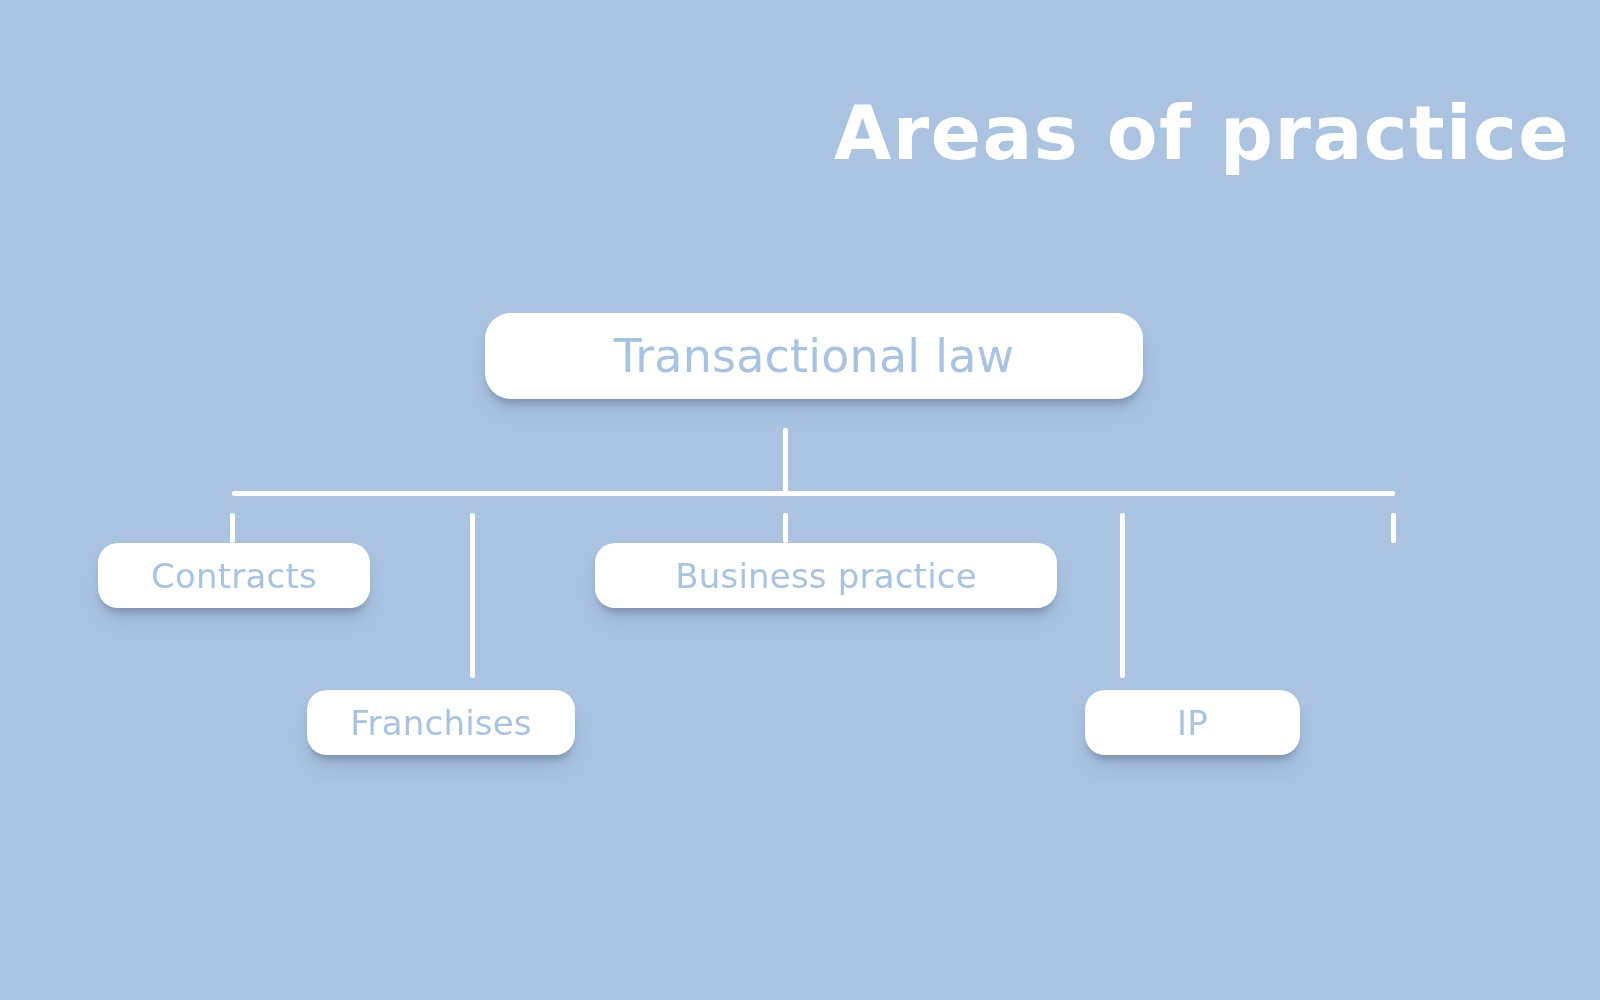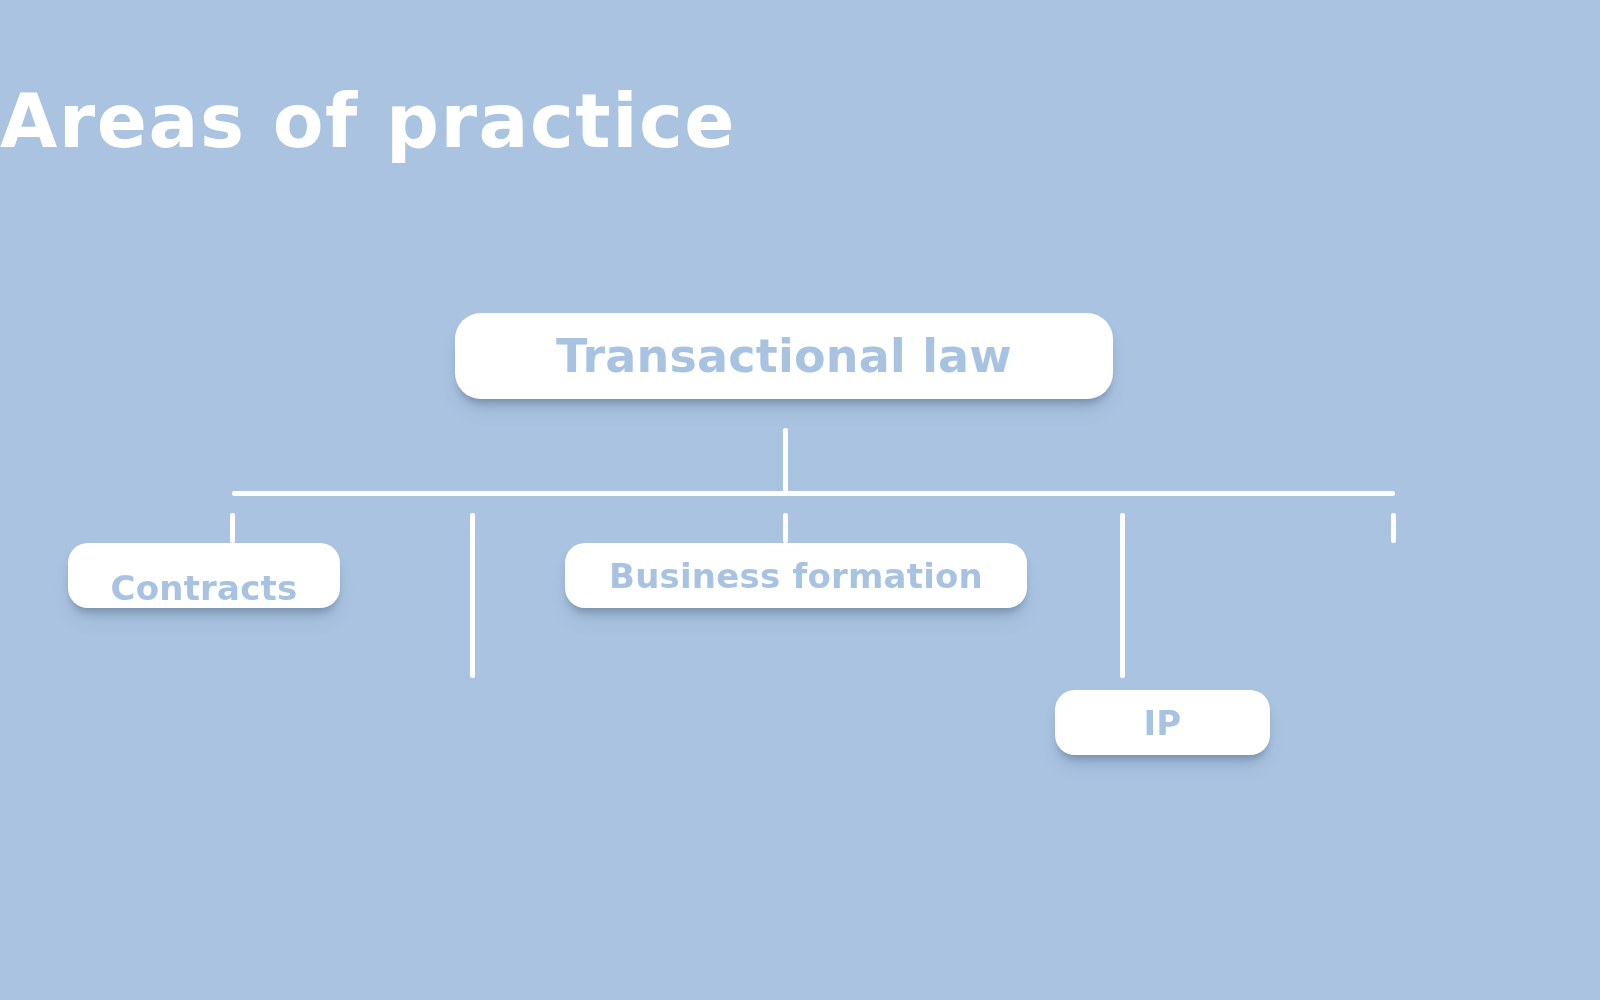--- a/index.html
+++ b/index.html
@@ -18,23 +18,23 @@
     width: 1600px;
     height: 1000px;
     background: #a9c3e1;
     overflow: hidden;
   }
 
   
   #page-title {
     position: absolute;
     left: 0;
-    top: 84px;
+    top: 96px;
     width: 1570px;
-    text-align: left;
+    text-align: right;
     font-family: "DejaVu Sans", sans-serif;
     font-size: 74px;
     font-weight: bold;
     letter-spacing: 1.5px;
     color: #ffffff;
     line-height: 1;
     white-space: nowrap;
   }
 
   
@@ -50,24 +50,25 @@
   .node {
     position: absolute;
     box-sizing: border-box;
     background: #ffffff;
     border-radius: 22px;
     display: flex;
     align-items: center;
     justify-content: center;
     color: #a8c3e2;
     font-family: "DejaVu Sans", "Liberation Sans", sans-serif;
-    font-weight: 700;
+    font-weight: 400;
     white-space: nowrap;
     box-shadow: 0 7px 7px -3px rgba(94, 116, 143, 0.50),
                 0 14px 18px -6px rgba(94, 116, 143, 0.26);
+    margin-left: 30px;
   }
 
   .node-root {
     left: 455px;
     top: 313px;
     width: 658px;
     height: 86px;
     border-radius: 26px;
     font-size: 46px;
     letter-spacing: 0.2px;
@@ -77,21 +78,20 @@
     height: 65px;
     font-size: 34px;
     border-radius: 20px;
     letter-spacing: 0.2px;
   }
 
   .node-contracts {
     left: 68px;
     top: 543px;
     width: 272px;
-    align-items: flex-end;
   }
   .node-franchises {
     left: 277px;
     top: 690px;
     width: 268px;
   }
   .node-business {
     left: 565px;
     top: 543px;
     width: 462px;
@@ -129,23 +129,26 @@
   <div class="conn conn-v" style="left:1391px; top:513px; height:30px;"></div>
 
   <div class="node node-root">
     <span>Transactional law</span>
   </div>
 
   <div class="node node-child node-contracts">
     <span>Contracts</span>
   </div>
 
+  <div class="node node-child node-franchises">
+    <span>Franchises</span>
+  </div>
 
   <div class="node node-child node-business">
-    <span>Business formation</span>
+    <span>Business practice</span>
   </div>
 
   <div class="node node-child node-ip">
     <span>IP</span>
   </div>
 
 
 </div>
 
 </body></html>

